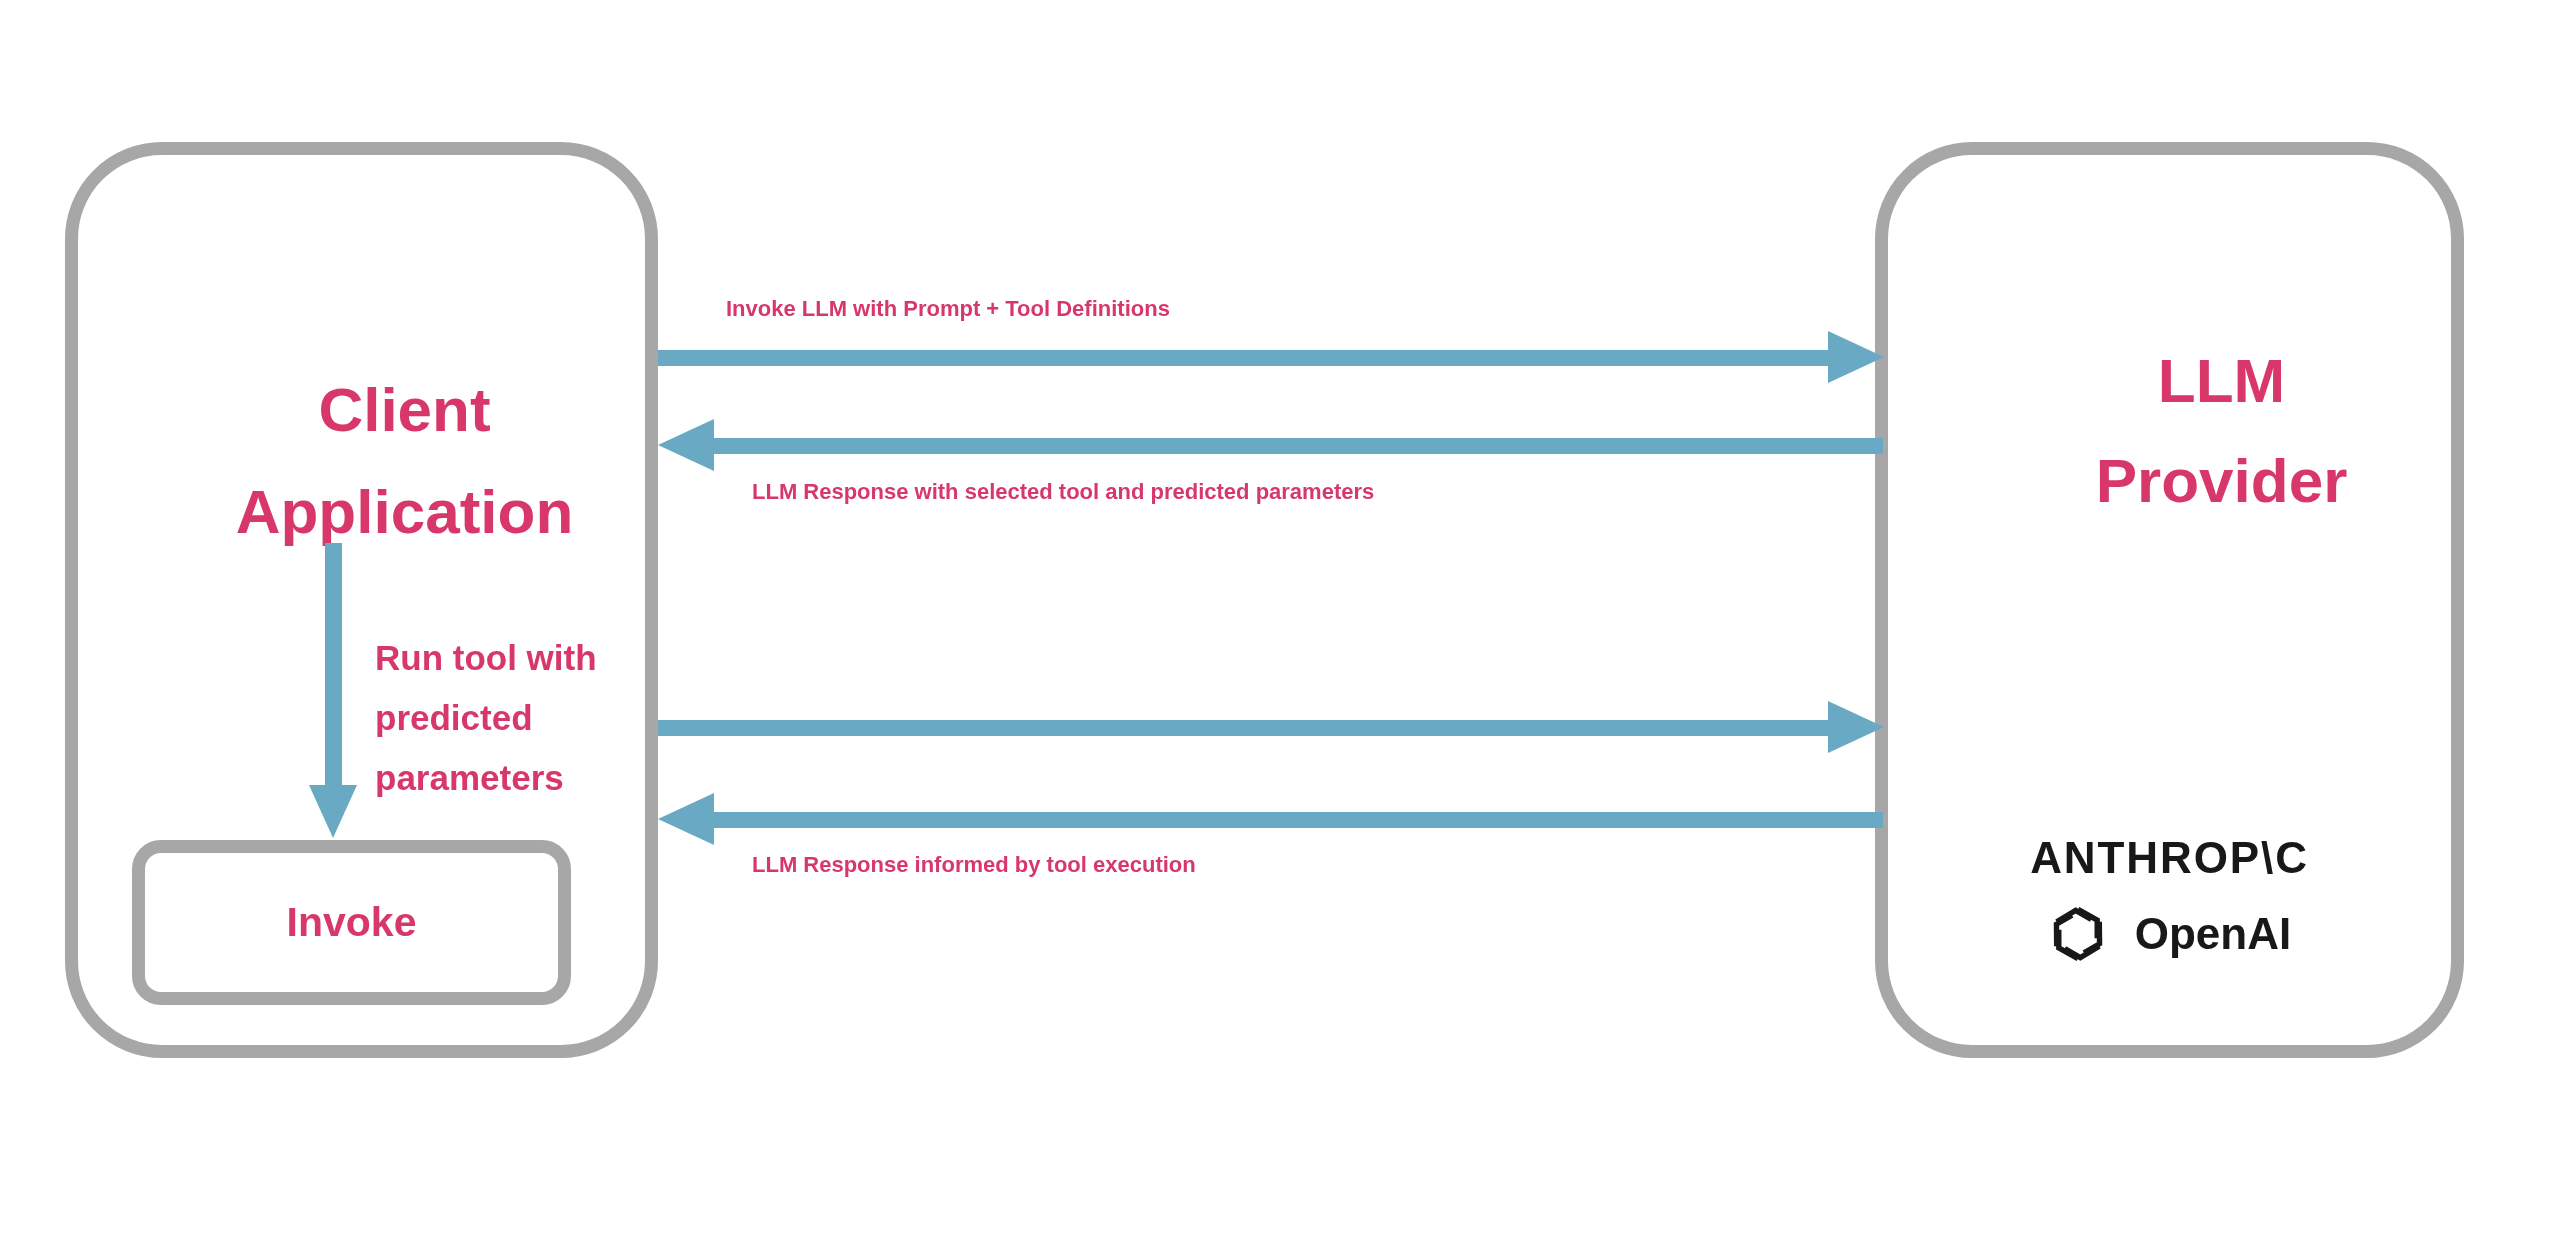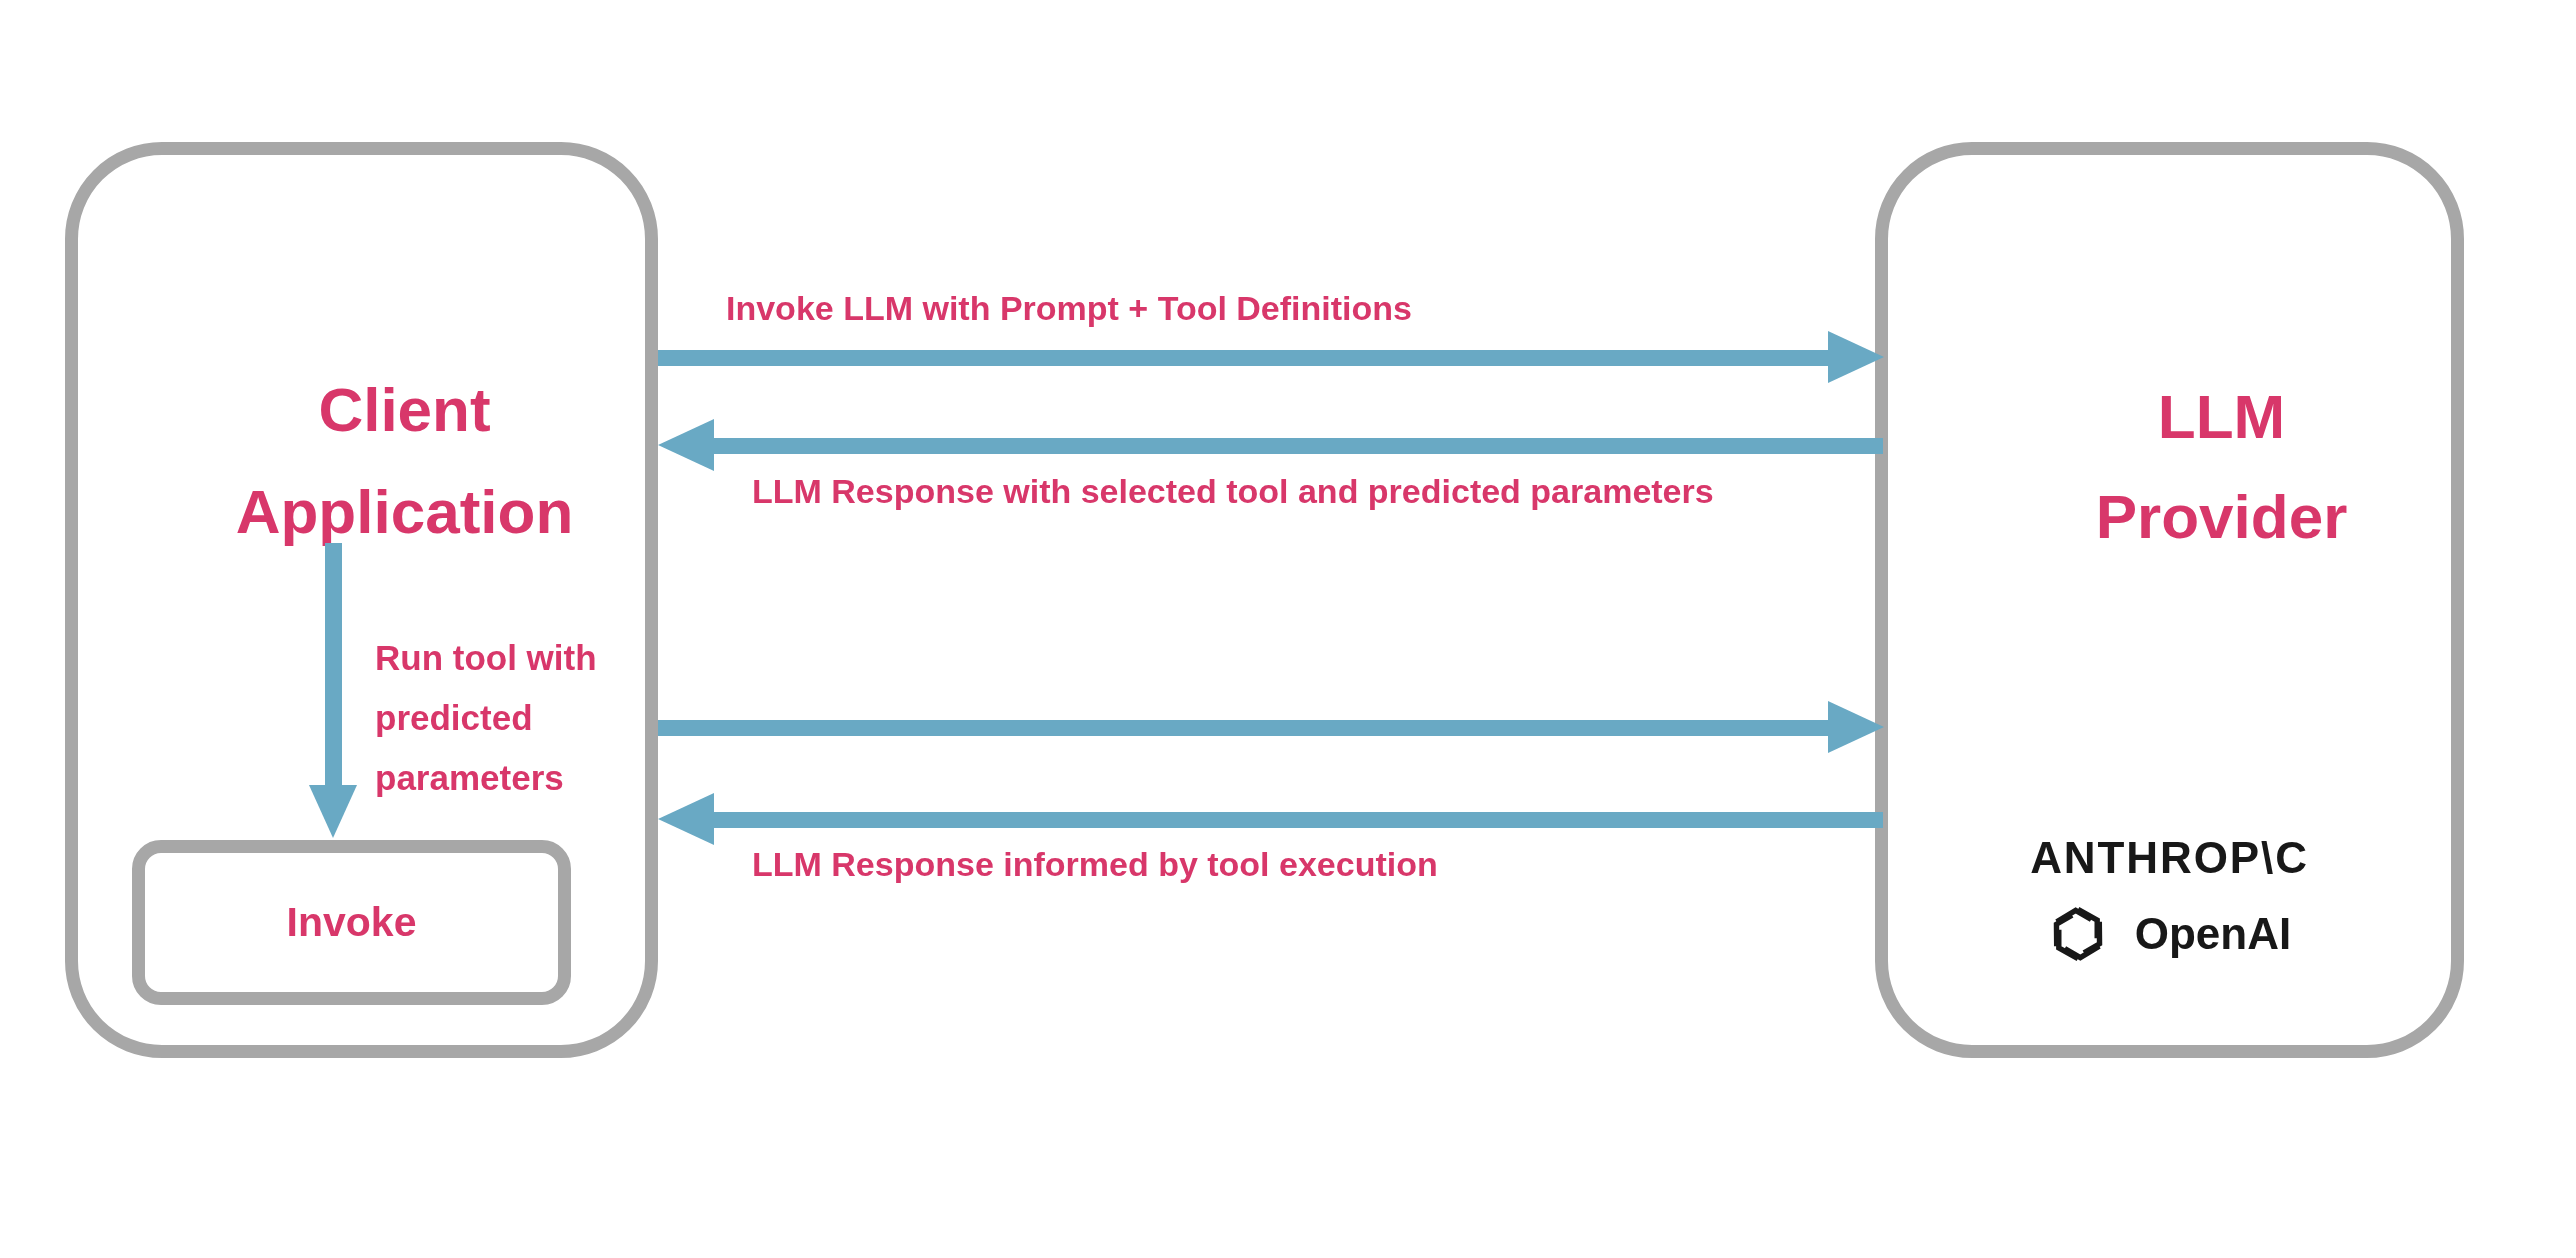--- a/index.html
+++ b/index.html
@@ -25,26 +25,26 @@
   #client-box{left:65px;top:142px;width:593px;height:916px;border-radius:97px;}
   #llm-box{left:1875px;top:142px;width:589px;height:916px;border-radius:97px;}
   #tools-box{left:132px;top:840px;width:439px;height:165px;border-radius:29px;
     display:flex;align-items:center;justify-content:center;}
   .box-title{
     position:absolute;text-align:center;
     color:var(--accent-pink);font-weight:700;
     font-size:62px;
   }
   #client-title{left:65px;top:359px;width:679px;line-height:102px;}
-  #llm-title{left:1875px;top:367px;width:693px;line-height:100px;}
+  #llm-title{left:1875px;top:331px;width:693px;line-height:100px;}
   #tools-label{color:var(--accent-pink);font-weight:700;font-size:41px;}
   .flow-label{
     position:absolute;
     color:var(--accent-pink);font-weight:700;
-    font-size:34px;line-height:41px;white-space:nowrap;
+    font-size:22px;line-height:41px;white-space:nowrap;
   }
   #flow-label-1{left:726px;top:288px;}
   #flow-label-2{left:752px;top:471px;}
   #flow-label-3{left:726px;top:662px;}
   #flow-label-4{left:752px;top:844px;}
   #run-tool-label{
     position:absolute;left:375px;top:628px;
     color:var(--accent-pink);font-weight:700;
     font-size:35px;line-height:60px;white-space:pre-line;
   }

